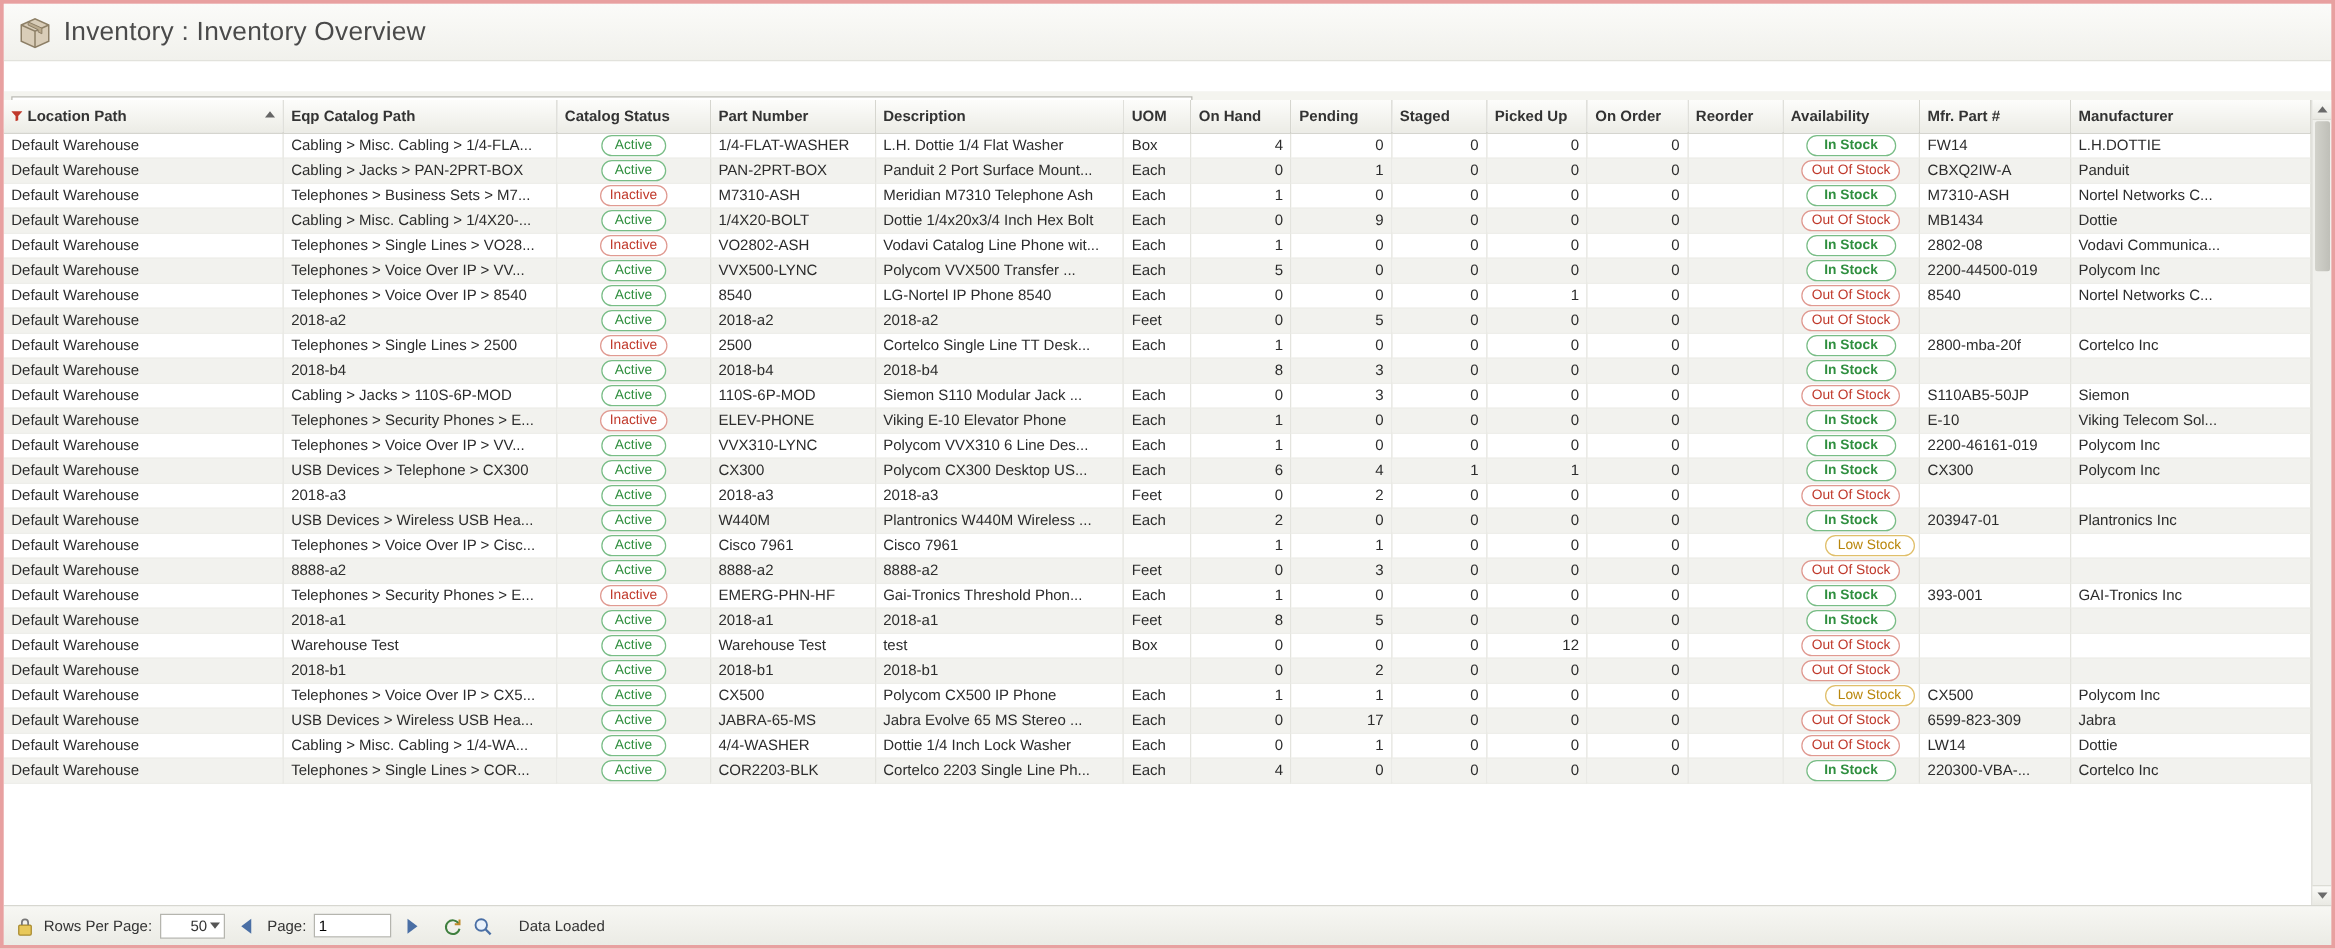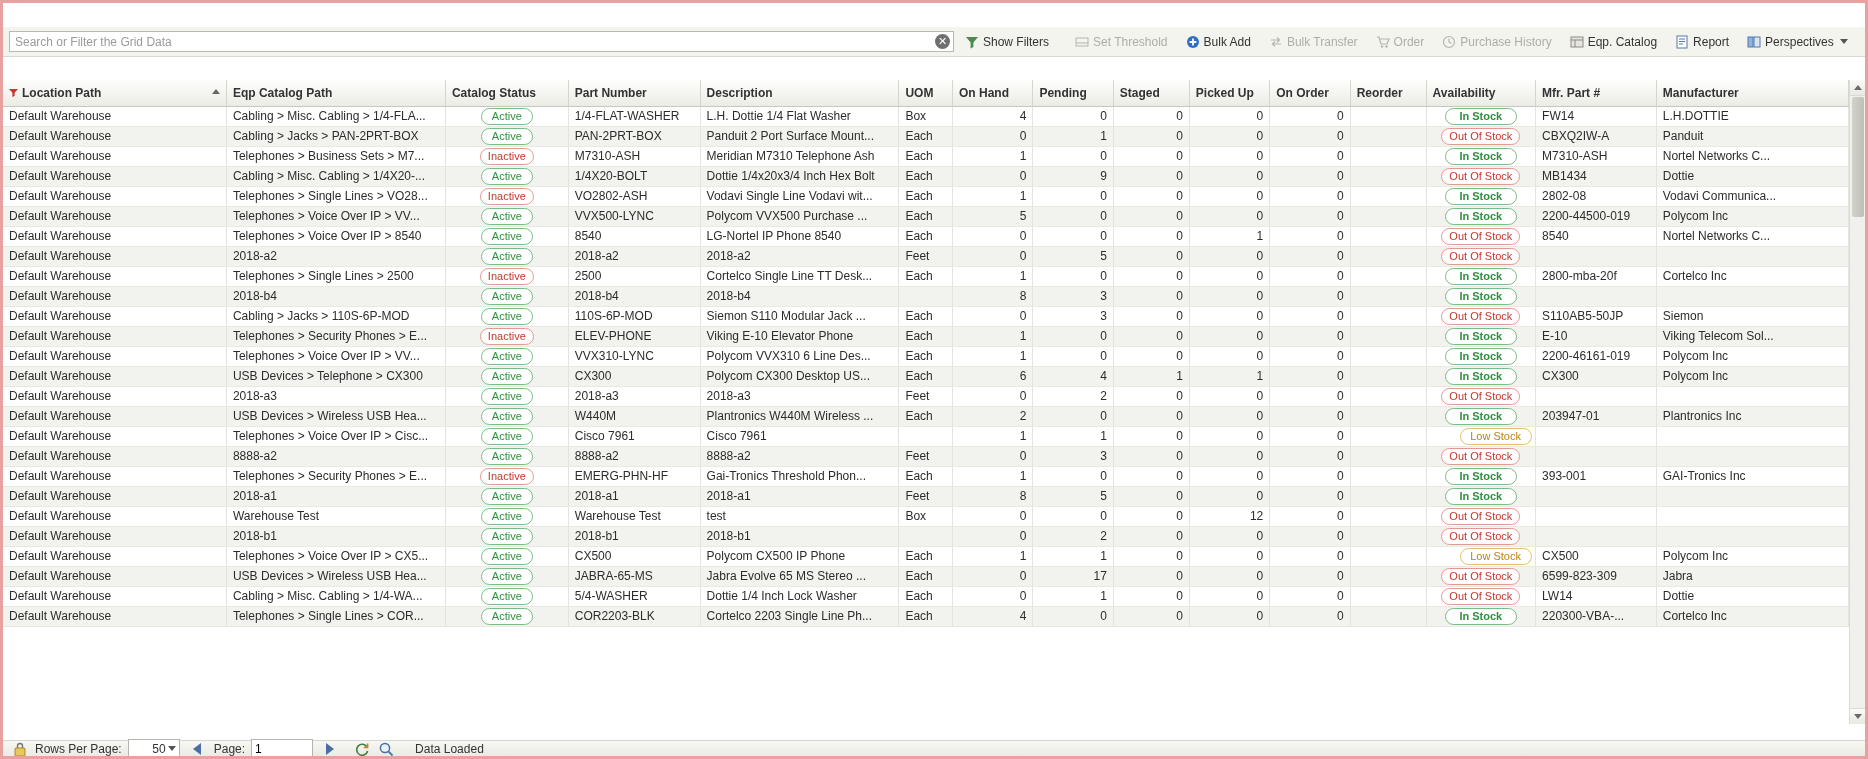--- a/index.html
+++ b/index.html
@@ -208,21 +208,21 @@
     background: linear-gradient(to right,#d2d2cb,#bfbfb8);
     border-radius: 2px;
   }
   .tri-up { width:0;height:0;border-left:4px solid transparent;border-right:4px solid transparent;border-bottom:5px solid #6a6a6a; }
   .tri-dn { width:0;height:0;border-left:4px solid transparent;border-right:4px solid transparent;border-top:5px solid #6a6a6a; }
 
   
   .statusbar {
     position: absolute;
     left: 0; right: 0; bottom: 0;
-    height: 16px;
+    height: 32px;
     display: flex;
     align-items: center;
     gap: 6px;
     padding: 0 8px;
     background: linear-gradient(to bottom,#f7f7f3,#ebebe5);
     border-top: 1px solid #d7d7d0;
     font-size: 12px;
     color: #333;
   }
   .sb-label { white-space: nowrap; }
@@ -252,20 +252,31 @@
   .tri-left { width:0;height:0;border-top:6px solid transparent;border-bottom:6px solid transparent;border-right:8px solid #4a6fa5; }
   .tri-right { width:0;height:0;border-top:6px solid transparent;border-bottom:6px solid transparent;border-left:8px solid #4a6fa5; }
   .sb-ico { width: 18px; height: 18px; }
   .sb-status { margin-left: 14px; color: #333; }
 </style>
 </head>
 <body>
 
 <div id="app">
 
+  <div class="titlebar">
+    <div class="app-icon">
+      <svg width="30" height="30" viewBox="0 0 30 30">
+        <path d="M4 9 L15 4 L26 9 L26 22 L15 27 L4 22 Z" fill="#d9cdb8" stroke="#8d7f66" stroke-width="1.2"></path>
+        <path d="M4 9 L15 14 L26 9" fill="none" stroke="#8d7f66" stroke-width="1.2"></path>
+        <path d="M15 14 L15 27" fill="none" stroke="#8d7f66" stroke-width="1.2"></path>
+        <path d="M9.5 6.5 L20.5 11.5 L20.5 16 L17.5 14.5 L17.5 12.8 L9.5 9 Z" fill="#b9a98c" stroke="#8d7f66" stroke-width=".8"></path>
+      </svg>
+    </div>
+    <div class="title-text">Inventory : Inventory Overview</div>
+  </div>
 
   <div class="toolbar">
     <div class="search-wrap">
       <input class="search-input" type="text" placeholder="Search or Filter the Grid Data" style="">
       <div class="search-clear">✕</div>
     </div>
 
     <div class="tb-btn">
       <svg class="tb-ico" viewBox="0 0 14 14">
           <path d="M1 2h12l-4.6 5.4V12l-2.8 1.4V7.4z" fill="#4f8a4f"></path>
@@ -462,38 +473,38 @@
               <td class="num"></td>
               <td class="ctr"><span class="pill pill-out" style="min-width: 72px;">Out Of Stock</span></td>
               <td>MB1434</td>
               <td>Dottie</td>
             </tr>
             <tr class="">
               <td>Default Warehouse</td>
               <td>Telephones &gt; Single Lines &gt; VO28...</td>
               <td class="ctr"><span class="pill pill-inactive">Inactive</span></td>
               <td>VO2802-ASH</td>
-              <td>Vodavi Single Line Vodavi wit...</td>
+              <td>Vodavi Catalog Line Phone wit...</td>
               <td>Each</td>
               <td class="num">1</td>
               <td class="num">0</td>
               <td class="num">0</td>
               <td class="num">0</td>
               <td class="num">0</td>
               <td class="num"></td>
               <td class="ctr"><span class="pill pill-in" style="min-width: 72px;">In Stock</span></td>
               <td>2802-08</td>
               <td>Vodavi Communica...</td>
             </tr>
             <tr class="alt">
               <td>Default Warehouse</td>
               <td>Telephones &gt; Voice Over IP &gt; VV...</td>
               <td class="ctr"><span class="pill pill-active">Active</span></td>
               <td>VVX500-LYNC</td>
-              <td>Polycom VVX500 Purchase ...</td>
+              <td>Polycom VVX500 Transfer ...</td>
               <td>Each</td>
               <td class="num">5</td>
               <td class="num">0</td>
               <td class="num">0</td>
               <td class="num">0</td>
               <td class="num">0</td>
               <td class="num"></td>
               <td class="ctr"><span class="pill pill-in" style="min-width: 72px;">In Stock</span></td>
               <td>2200-44500-019</td>
               <td>Polycom Inc</td>
@@ -801,21 +812,21 @@
               <td class="num">0</td>
               <td class="num"></td>
               <td class="ctr"><span class="pill pill-out" style="min-width: 72px;">Out Of Stock</span></td>
               <td>6599-823-309</td>
               <td>Jabra</td>
             </tr>
             <tr class="">
               <td>Default Warehouse</td>
               <td>Cabling &gt; Misc. Cabling &gt; 1/4-WA...</td>
               <td class="ctr"><span class="pill pill-active">Active</span></td>
-              <td>5/4-WASHER</td>
+              <td>4/4-WASHER</td>
               <td>Dottie 1/4 Inch Lock Washer</td>
               <td>Each</td>
               <td class="num">0</td>
               <td class="num">1</td>
               <td class="num">0</td>
               <td class="num">0</td>
               <td class="num">0</td>
               <td class="num"></td>
               <td class="ctr"><span class="pill pill-out" style="min-width: 72px;">Out Of Stock</span></td>
               <td>LW14</td>

